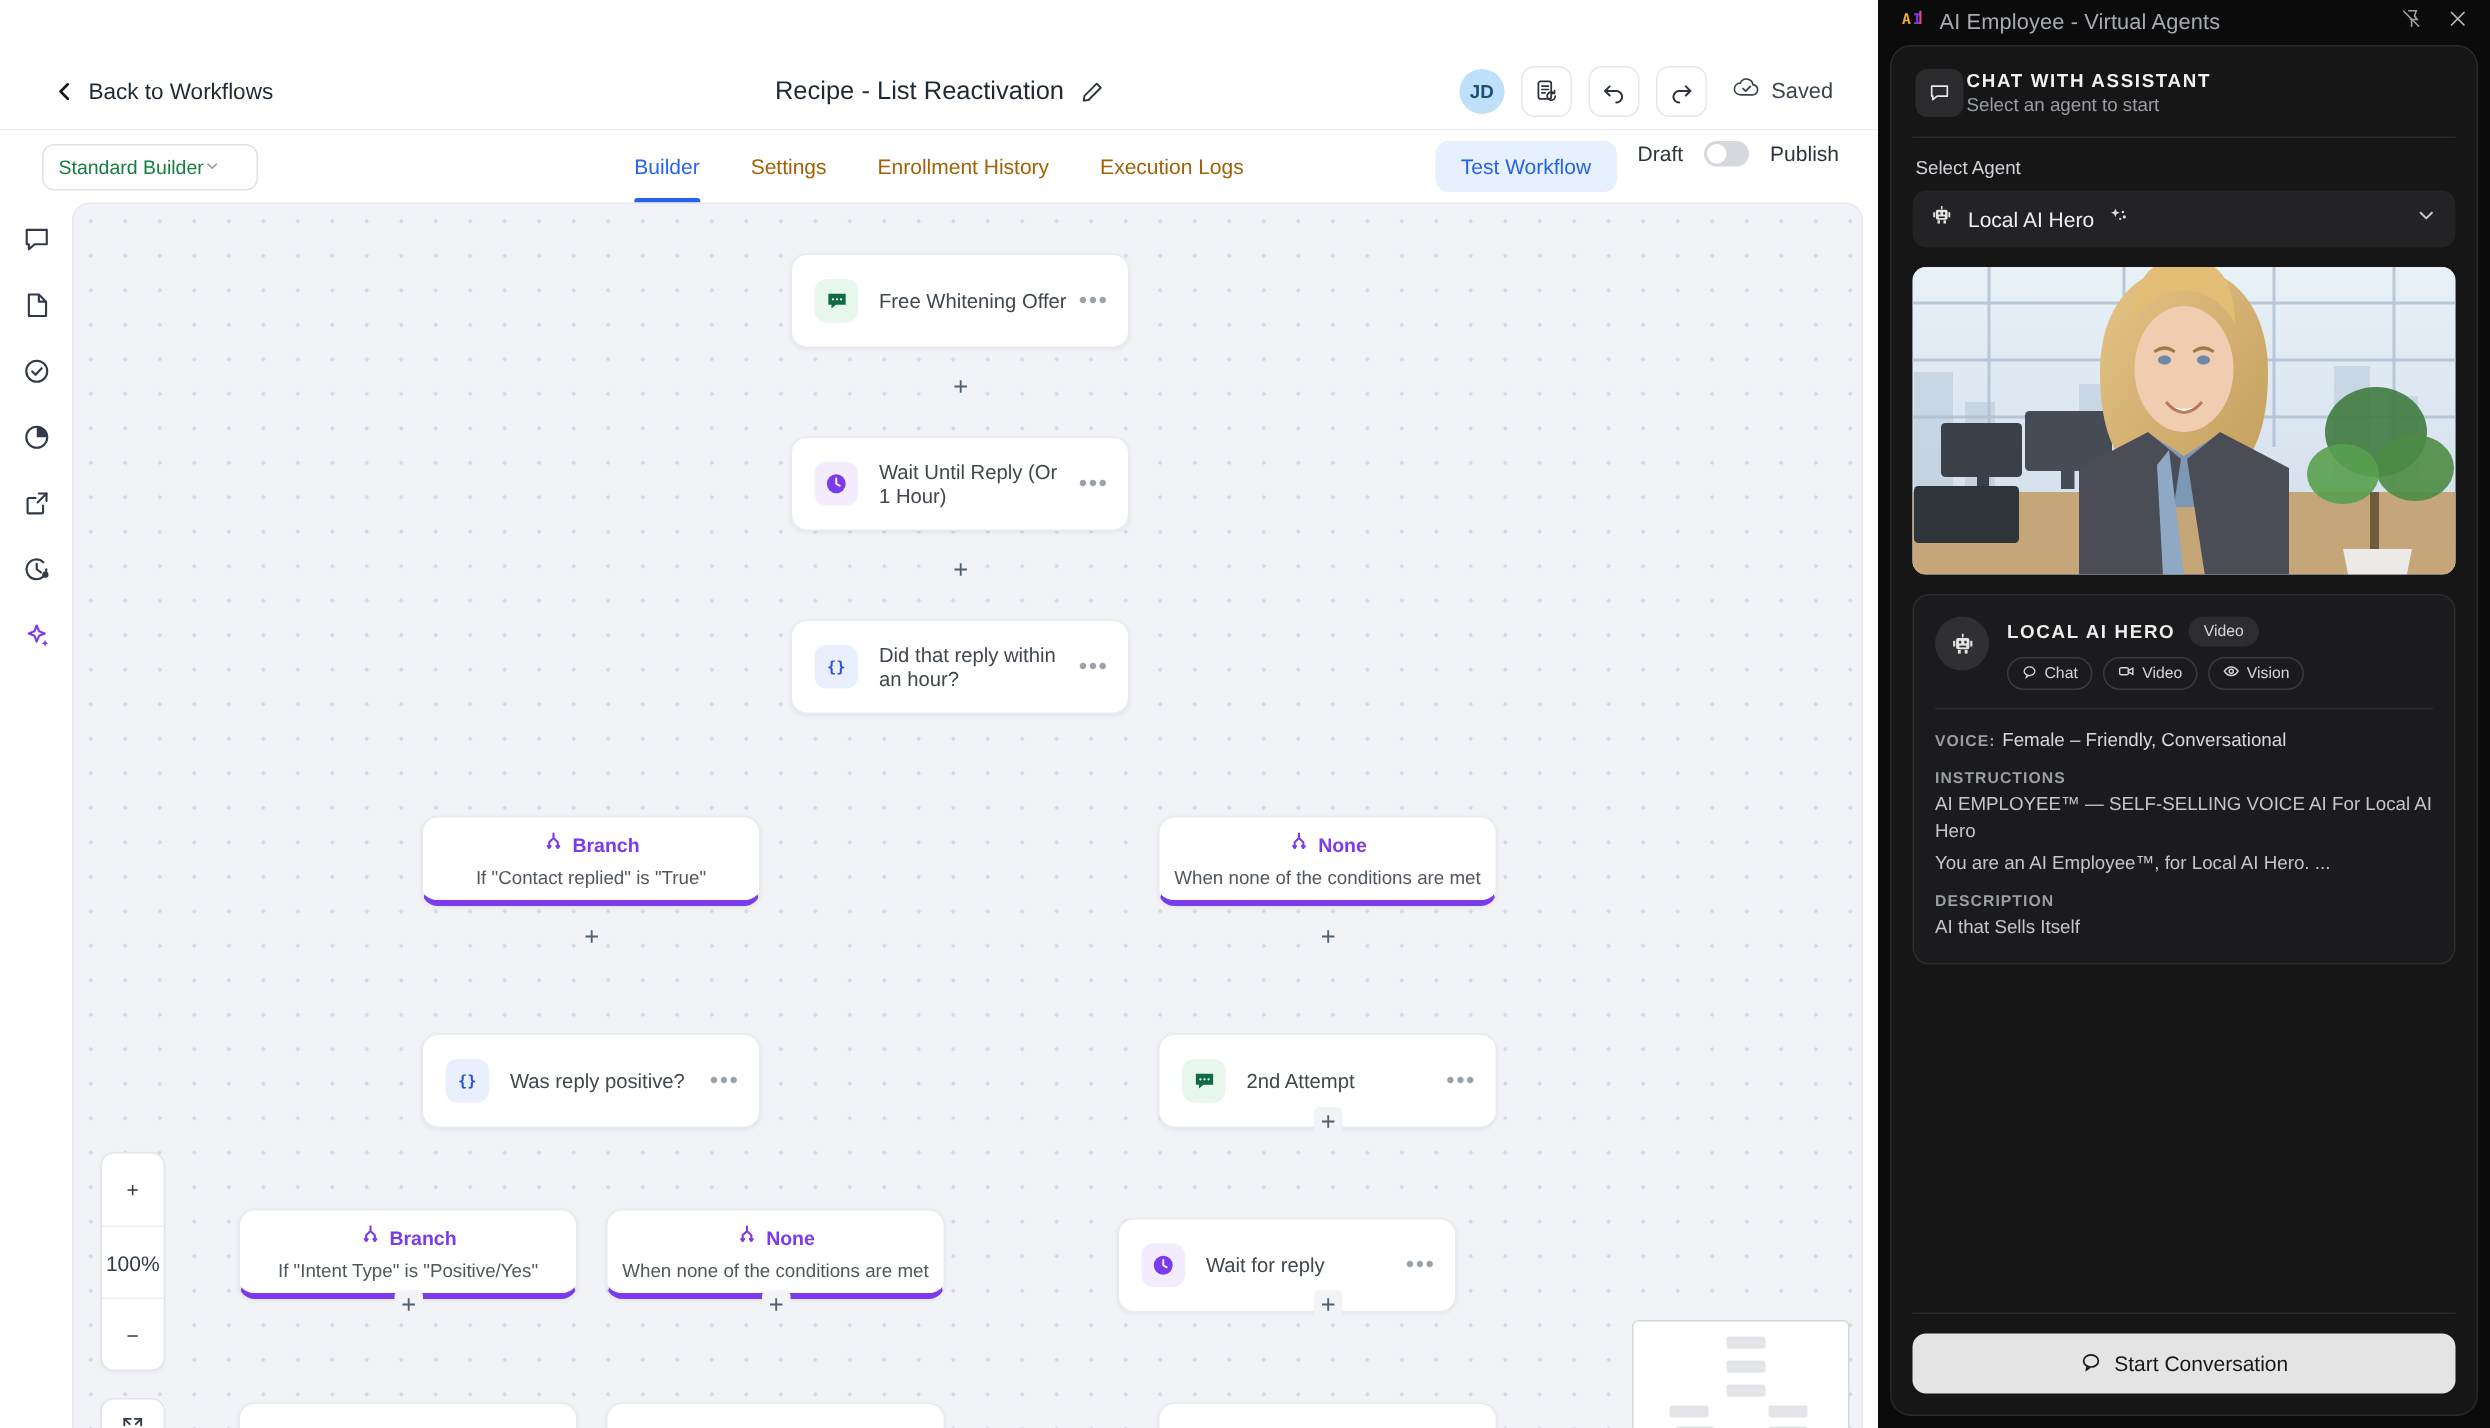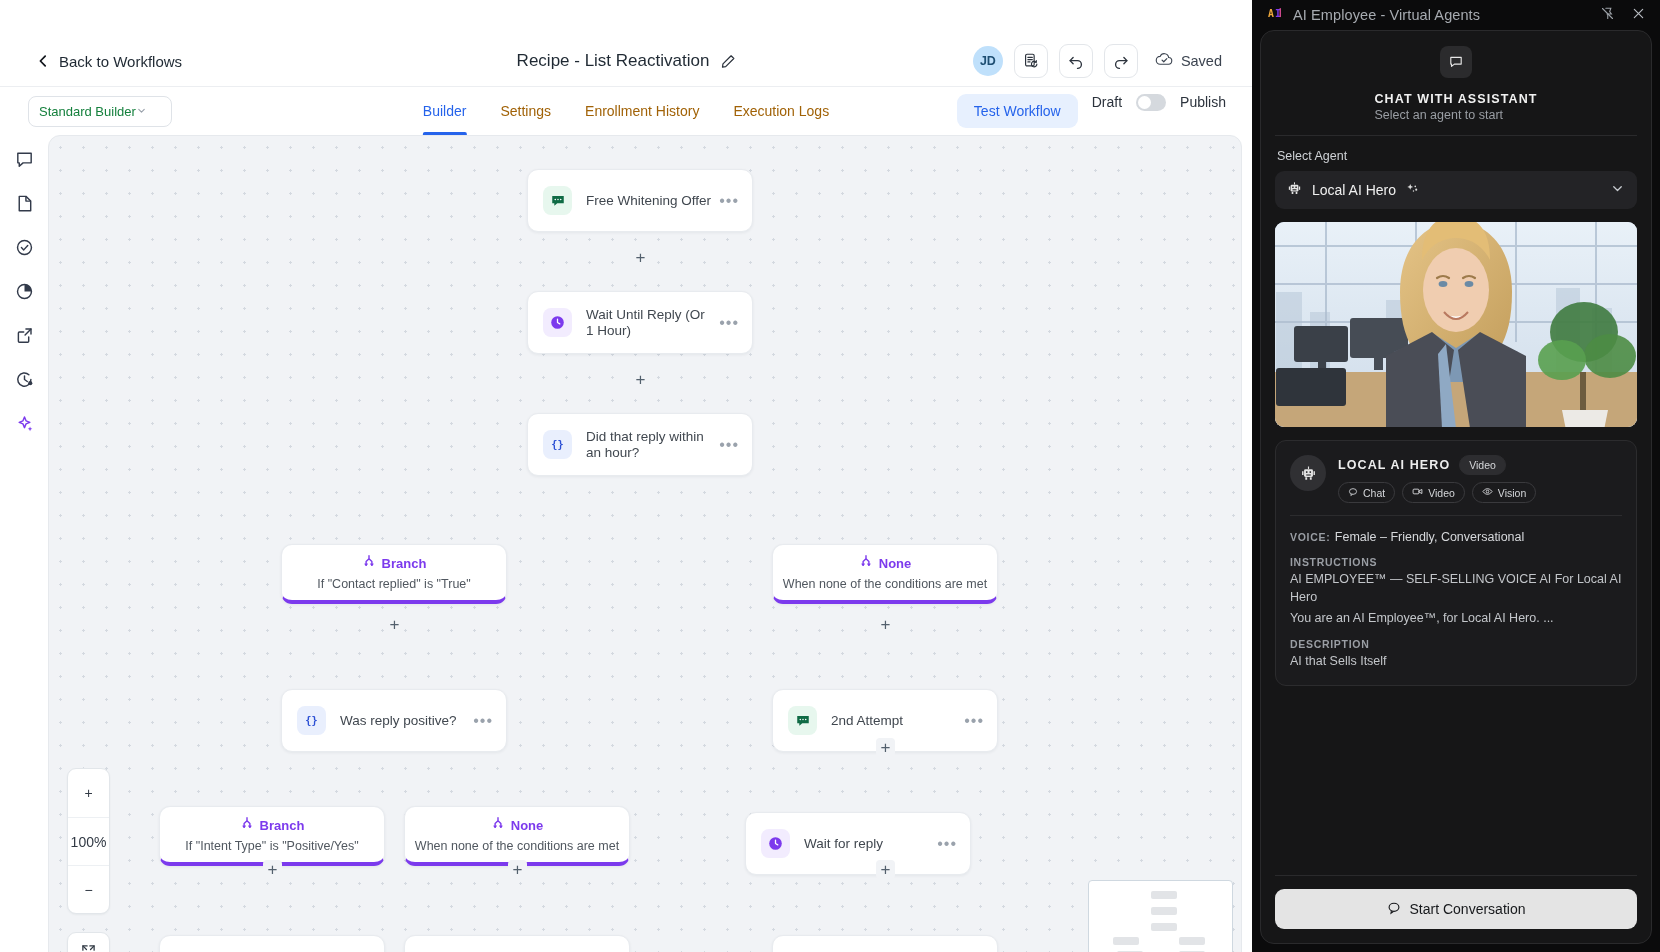--- a/index.html
+++ b/index.html
@@ -209,21 +209,21 @@
   .panel-head .ptitle {
     font-size: 14.5px; color: #a7abb1; margin-left: 9px; letter-spacing: .1px;
   }
   .panel-head .pacts { margin-left: auto; display: flex; gap: 16px; align-items: center; }
   .panel-body {
     flex: 1; margin: 0 8px 8px 8px;
     background: #161617; border: 1px solid #2a2a2c;
     border-radius: 14px;
     display: flex; flex-direction: column; min-height: 0;
   }
-  .chat-head { display: flex; align-items: center; gap: 14px; padding: 15px 16px 13px; flex-direction: column; }
+  .chat-head { display: flex; align-items: center; gap: 2px; padding: 15px 16px 13px; }
   .chat-head .cbox {
     width: 32px; height: 32px; border-radius: 8px; background: #2b2b2d;
     display: flex; align-items: center; justify-content: center;
   }
   .chat-head .ct1 {
     font-size: 12.5px; font-weight: 700; color: #f1f1f1;
     letter-spacing: 1.1px;
   }
   .chat-head .ct2 { font-size: 12.5px; color: #9a9ea4; margin-top: 2px; }
   .divider { height: 1px; background: #2a2a2c; margin: 0 14px; }

